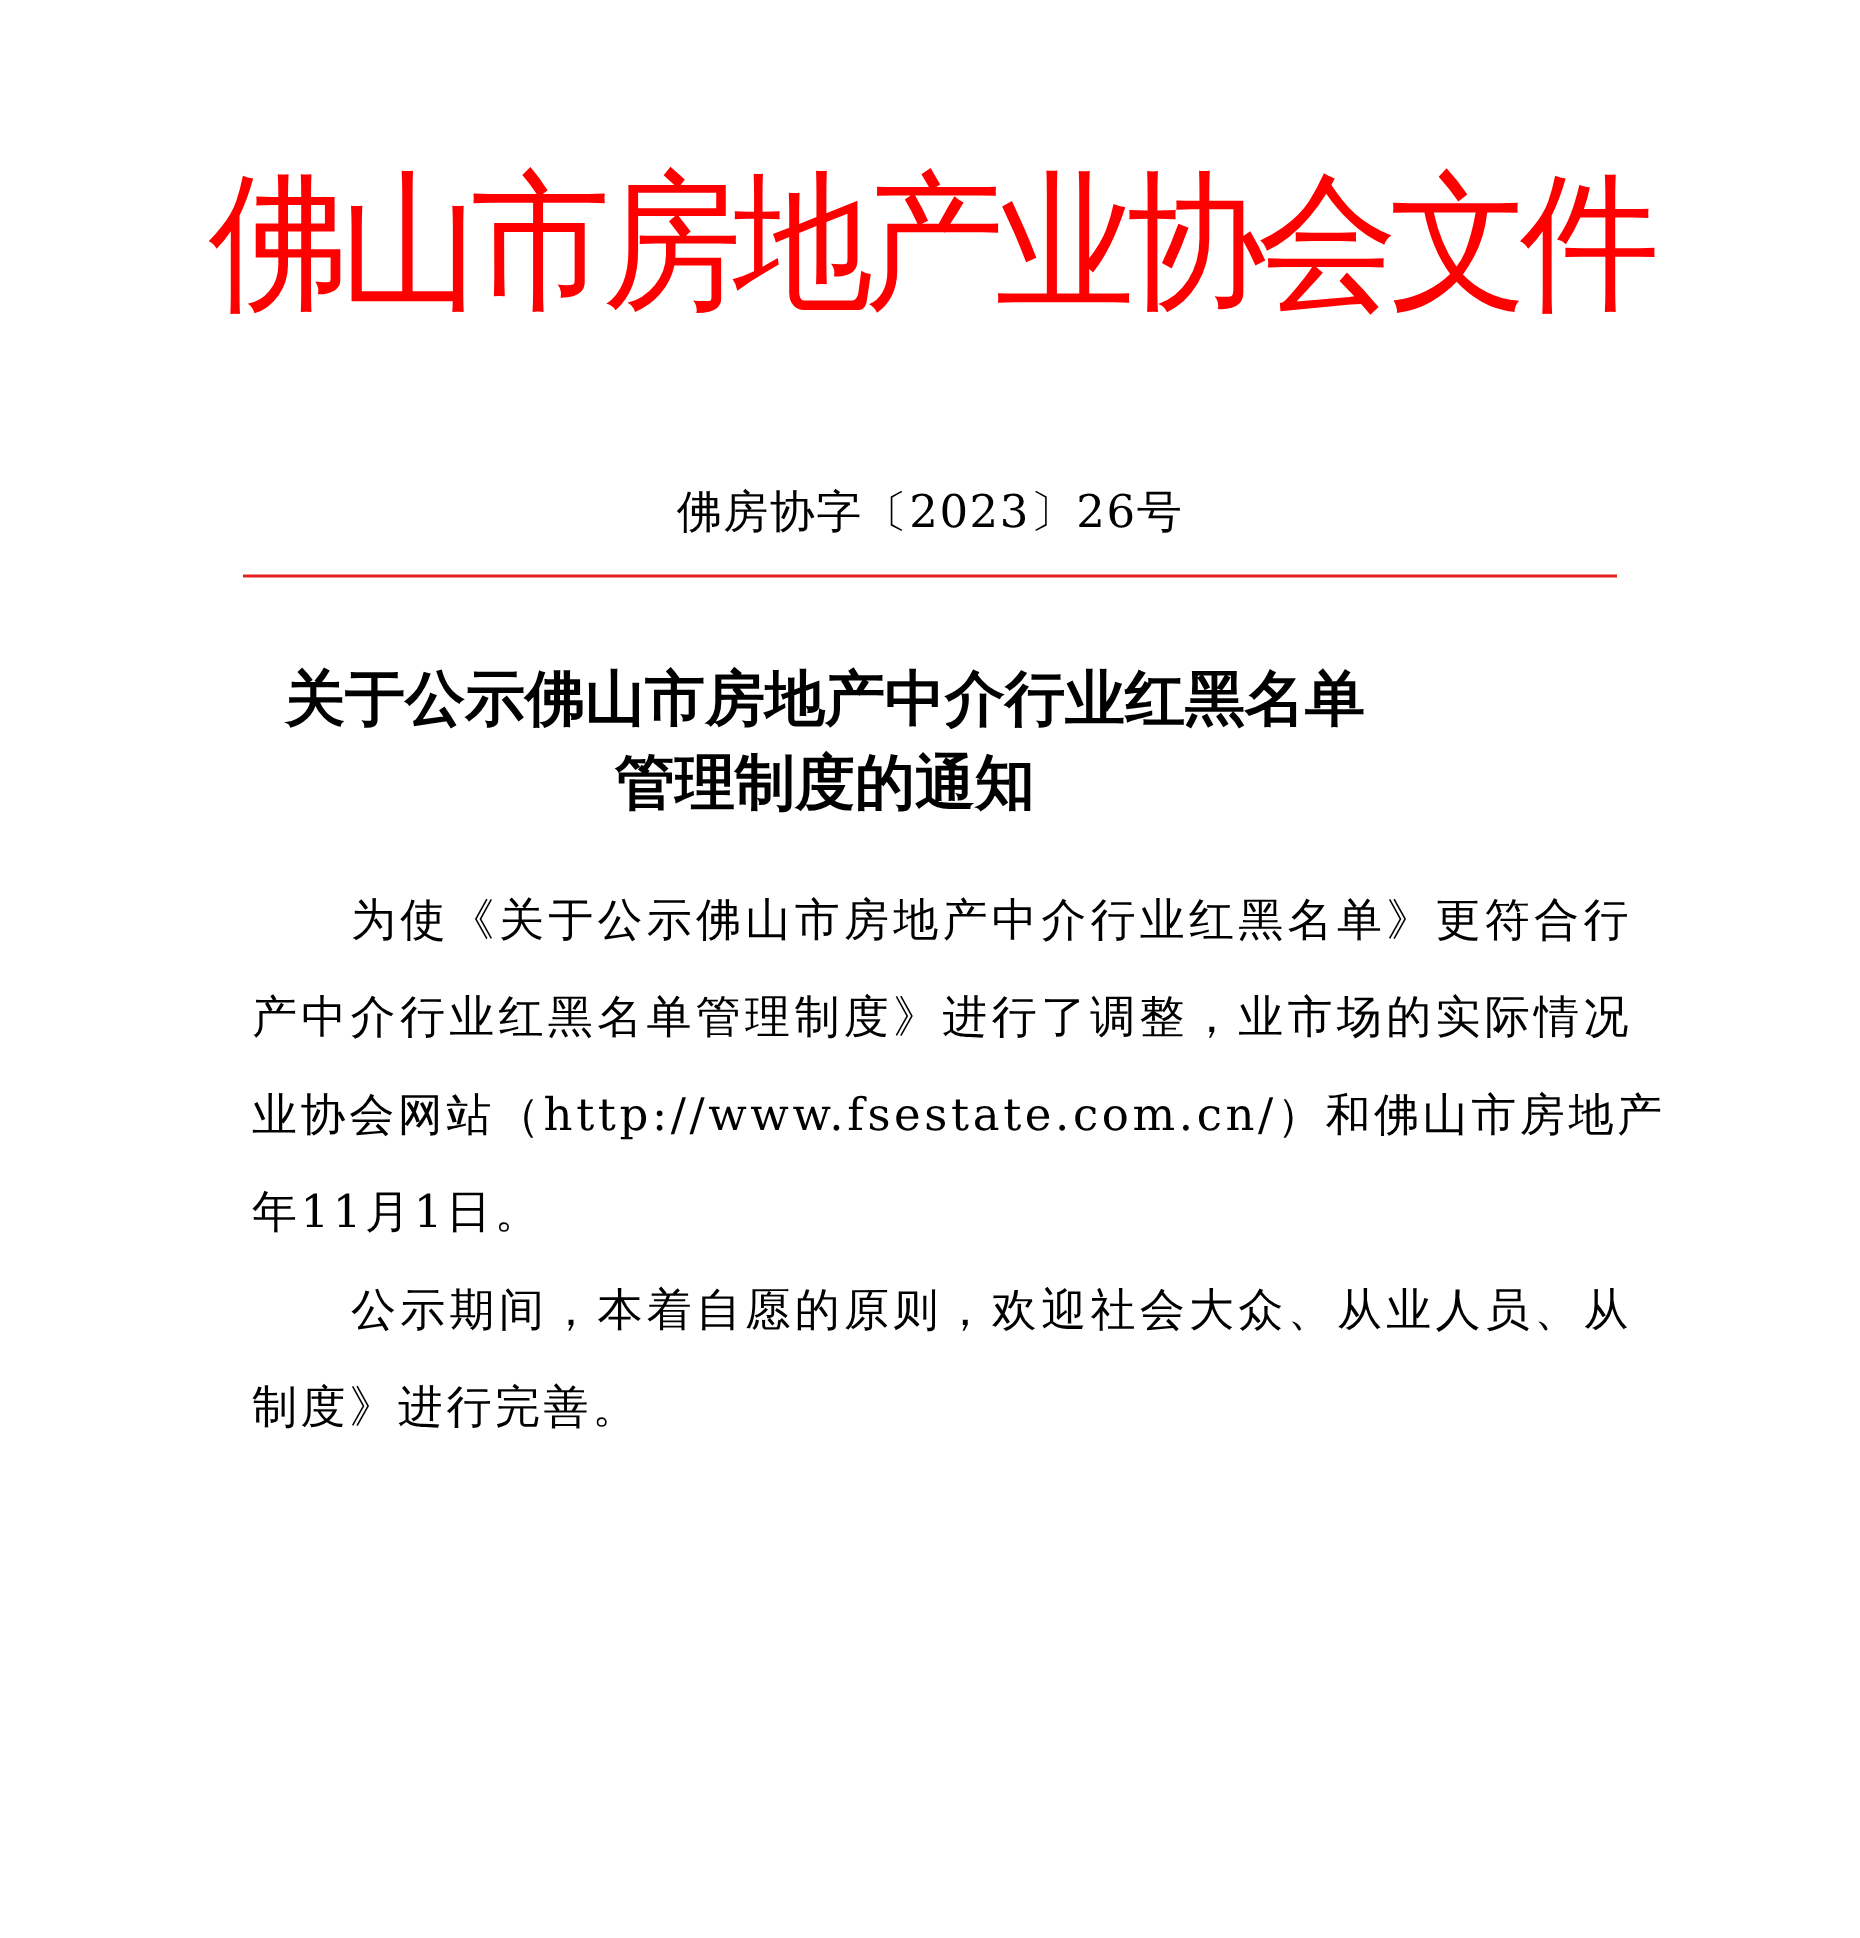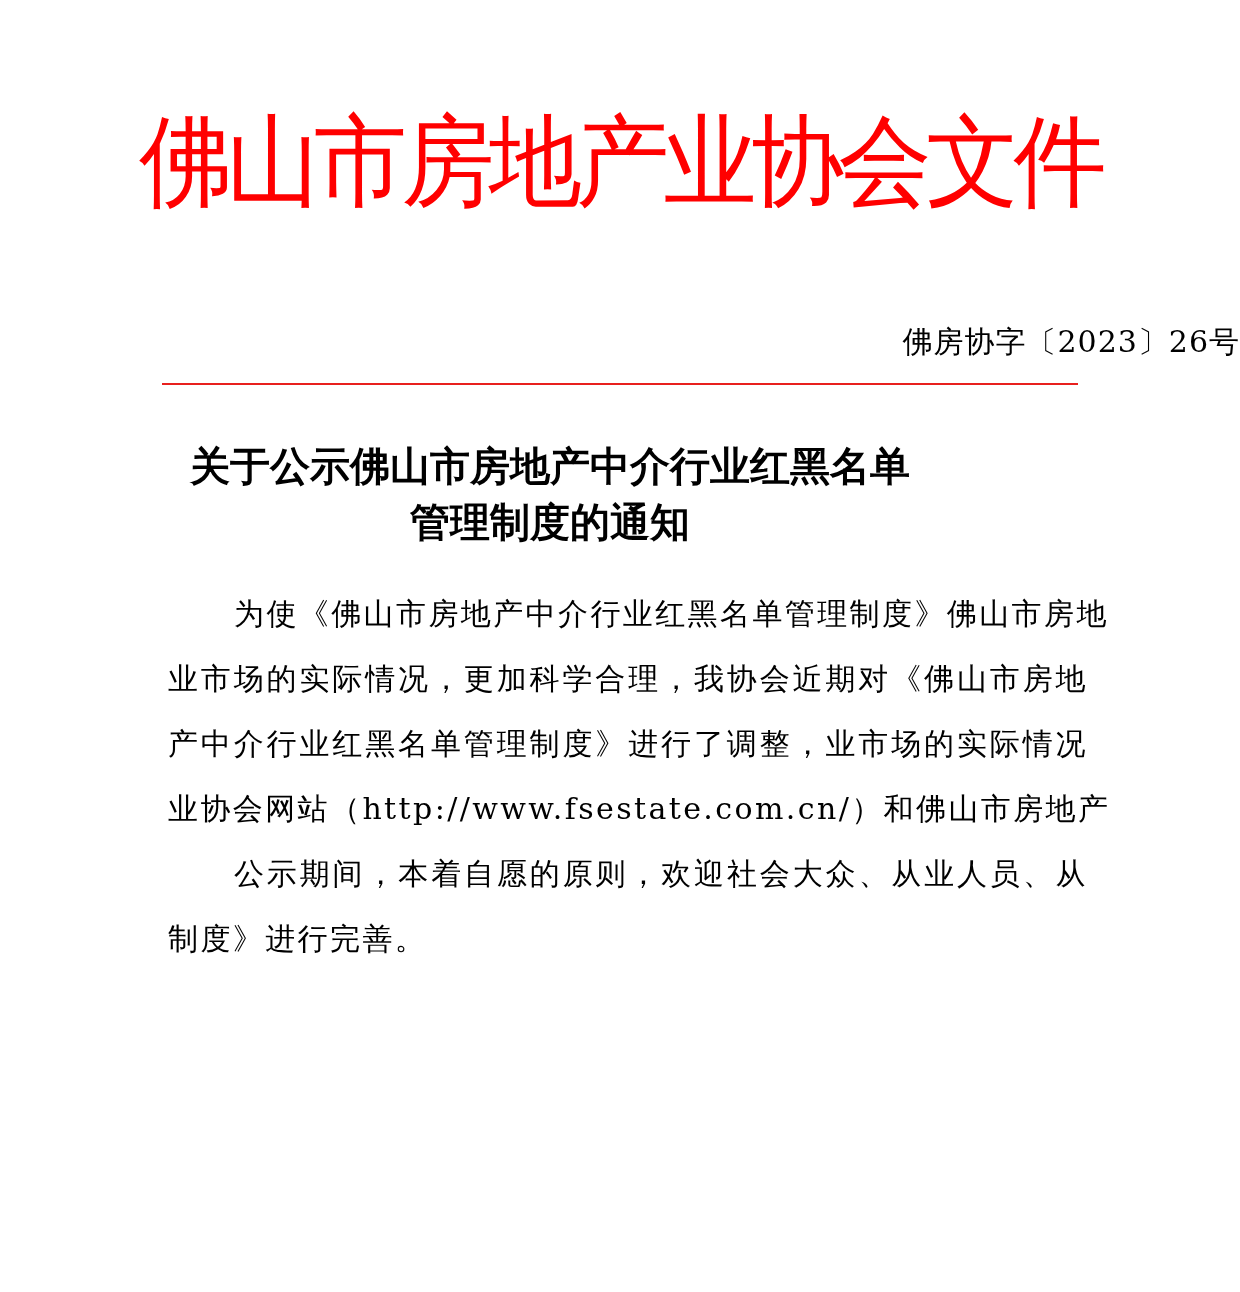--- a/index.html
+++ b/index.html
@@ -1,21 +1,21 @@
 <!DOCTYPE html>
 <html><head>
   <meta charset="utf-8">
   <style>
     html, body { margin:0; padding:0; background:#ffffff; }
     body { width:1240px; height:1292px; position:relative; overflow:hidden;
            font-family:"DejaVu Serif","Liberation Serif",serif; color:#000; }
     .header-title { position:absolute; left:0; width:1240px; top:92px; text-align:center;
       color:#ff0000; font-family:"DejaVu Sans","Liberation Sans",sans-serif;
       font-size:100px; line-height:140px; letter-spacing:-6px; transform:scaleX(0.93); transform-origin:center; white-space:nowrap; }
-    .doc-number { position:absolute; left:0; width:1240px; top:320px; text-align:right;
+    .doc-number { position:absolute; left:0; width:1240px; top:320px; text-align:center;
       font-size:30px; line-height:44px; letter-spacing:1px; white-space:nowrap; }
     .divider { position:absolute; left:162px; top:383px; width:916px; height:2px; background:#e8201e; }
     .doc-title { position:absolute; left:0; width:1100px; top:438px; text-align:center;
       font-family:"DejaVu Sans","Liberation Sans",sans-serif; font-weight:bold;
       font-size:40px; line-height:56px; white-space:nowrap; }
     .body-text { position:absolute; left:168px; top:586px; width:920px; font-size:30px; }
     .line { height:65px; line-height:56px; white-space:nowrap; letter-spacing:2.4px; }
     .line.just { text-align:justify; text-align-last:justify; }
     .indent { padding-left:66px; }
   </style>
@@ -29,23 +29,23 @@
 <div class="divider"></div>
 
 <div class="doc-title">
   <div>关于公示佛山市房地产中介行业红黑名单</div>
   <div>管理制度的通知</div>
 </div>
 
 <div class="body-text">
 
   <div>
-    <div class="line just indent">为使《佛山市房地产中介行业红黑名单管理制度》佛山市房地</div>
-    <div class="line just">业市场的实际情况，更加科学合理，我协会近期对《佛山市房地</div>
+    <div class="line just indent">为使《关于公示佛山市房地产中介行业红黑名单》更符合行</div>
     <div class="line just">产中介行业红黑名单管理制度》进行了调整，业市场的实际情况</div>
     <div class="line just">业协会网站（http://www.fsestate.com.cn/）和佛山市房地产</div>
+    <div class="line">年11月1日。</div>
   </div>
 
   <div>
     <div class="line just indent">公示期间，本着自愿的原则，欢迎社会大众、从业人员、从</div>
     <div class="line">制度》进行完善。</div>
   </div>
 </div>
 
 </body></html>

